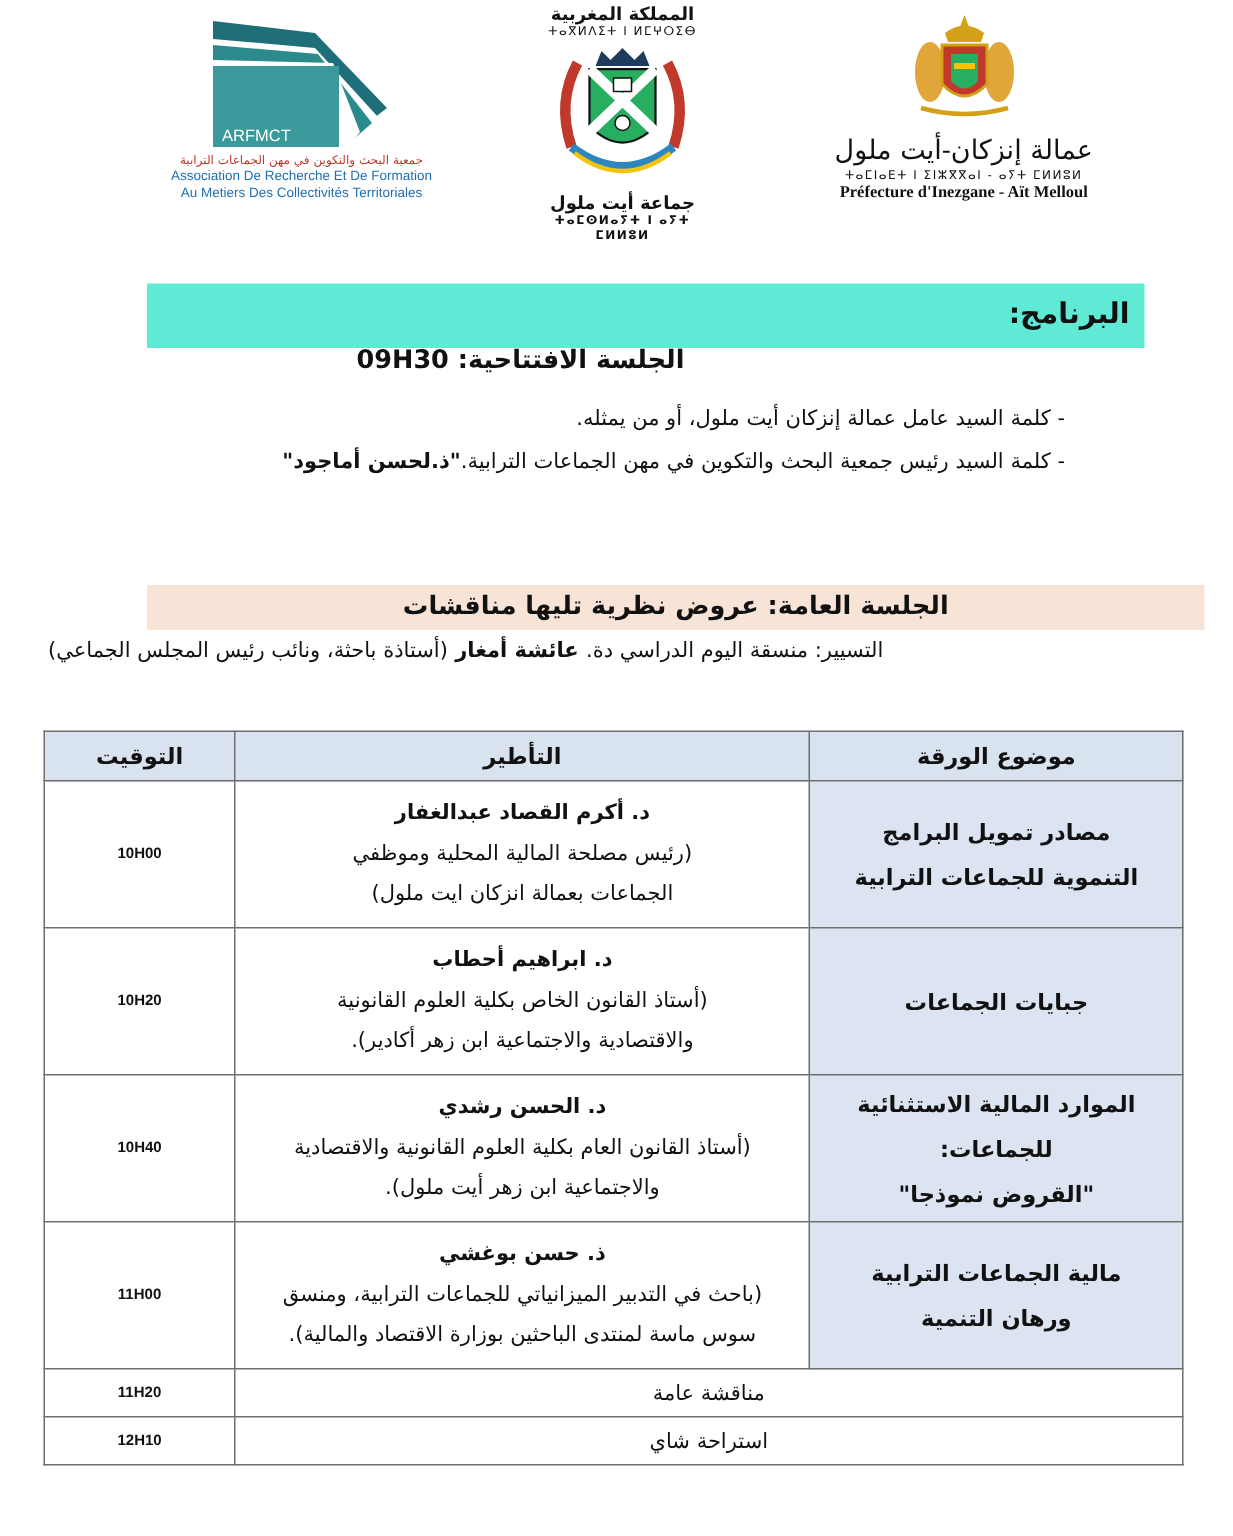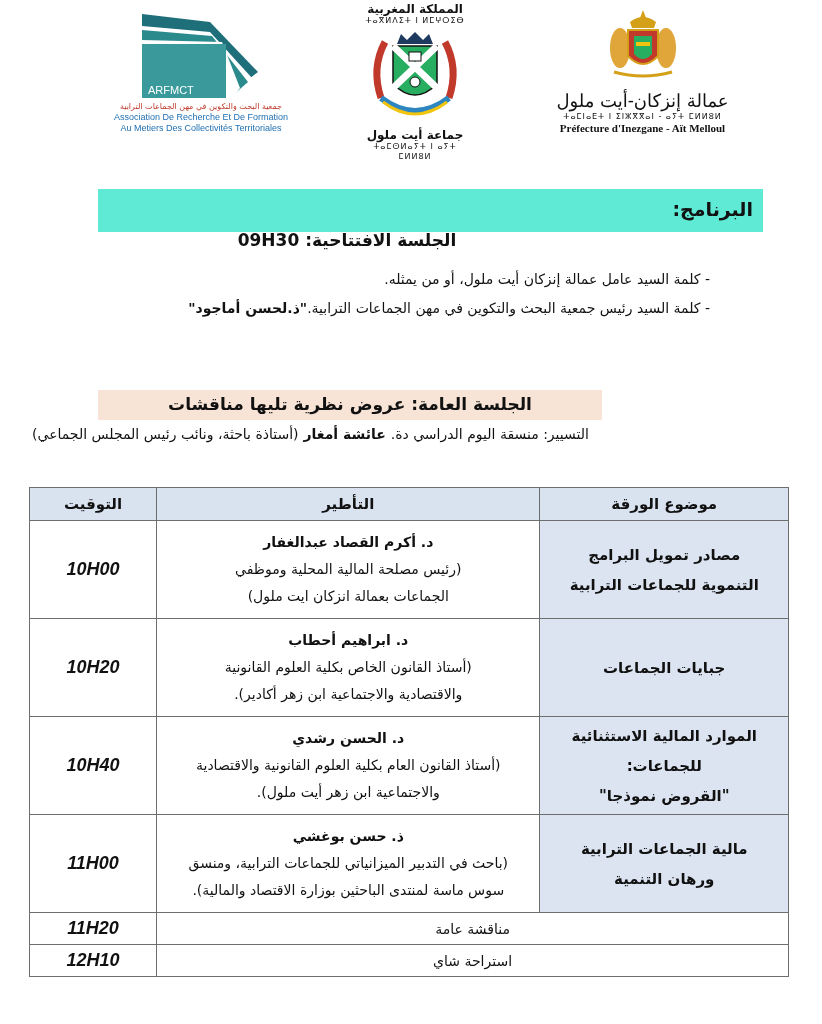--- a/index.html
+++ b/index.html
@@ -9,47 +9,47 @@
   
   .logo-arfmct { left:96px; top:8px; width:210px; height:130px; }
   .arf-book { position:absolute; left:44px; top:4px; width:120px; height:88px; }
   .arf-text-ar { position:absolute; left:0; top:94px; width:210px; text-align:center; font-size:8px; color:#c0392b; direction:rtl; }
   .arf-text-en { position:absolute; left:0; top:104px; width:210px; text-align:center; font-family:"Liberation Sans", sans-serif; font-size:9px; color:#1f6fb2; line-height:11px; }
   .logo-commune { left:360px; top:2px; width:110px; height:156px; text-align:center; }
   .commune-top-ar { font-size:12px; font-weight:bold; direction:rtl; line-height:14px; }
   .commune-top-tz { font-size:8px; letter-spacing:1px; line-height:10px; }
   .commune-emblem { margin:2px auto 0; width:96px; height:96px; }
   .commune-bot-ar { font-size:12px; font-weight:bold; direction:rtl; line-height:14px; }
-  .commune-bot-tz { font-size:8px; letter-spacing:1px; line-height:10px; }
+  .commune-bot-tz { font-size:8px; letter-spacing:1px; line-height:10px;font-weight:bold; }
   .logo-prefecture { left:545px; top:8px; width:195px; height:130px; text-align:center; }
   .pref-emblem { margin:0 auto; width:70px; height:72px; }
   .pref-ar { font-family:"DejaVu Serif", serif; font-size:18px; direction:rtl; line-height:22px; margin-top:6px; }
   .pref-tz { font-size:8px; letter-spacing:1px; line-height:10px; }
   .pref-fr { font-family:"Liberation Serif", serif; font-size:11px; font-weight:bold; line-height:13px; }
 
   
   .program-bar { left:98px; top:169px; width:665px; height:43px; background:#5eead4;margin-top:20px; }
   .program-title { position:absolute; right:10px; top:9px; font-size:19px; font-weight:bold; direction:rtl; }
 
   .opening { left:0; width:694px; top:230px; text-align:center; font-size:17px; font-weight:bold; direction:rtl; }
   .speeches { right:112px; top:265px; width:600px; direction:rtl; text-align:right; font-size:14px; line-height:29px; }
   .speeches b { font-weight:bold; }
 
-  .general-bar { left:98px; top:390px; width:504px; height:30px; background:#f8e4d6; }
+  .general-bar { left:98px; top:390px; width:705px; height:30px; background:#f8e4d6; }
   .general-title { position:absolute; left:0; right:0; top:4px; text-align:center; font-size:17px; font-weight:bold; direction:rtl; }
   .moderator { right:90px; top:426px; width:700px; direction:rtl; text-align:left; font-size:14px; }
 
   
   table.prog { position:absolute; left:29px; top:487px; width:760px; border-collapse:collapse; direction:rtl; font-size:14px; }
   table.prog td, table.prog th { border:1.5px solid #6e6e6e; text-align:center; vertical-align:middle; }
   table.prog th { background:#d9e2ef; height:30px; font-weight:bold; font-size:15px; }
   td.topic { width:248px; background:#dbe4f0; font-weight:bold; font-size:15px; line-height:30px; }
   td.speaker { width:385px; line-height:27px; font-size:14px; }
   td.speaker .name { font-weight:bold; }
-  td.time { width:125px; font-weight:bold; font-family:"Liberation Sans", sans-serif; font-size:18px;font-style:italic; }
+  td.time { width:125px; font-weight:bold; font-family:"Liberation Sans", sans-serif; font-size:10px; }
   tr.big td { height:95px; }
   tr.small td { height:29px; }
 </style>
 </head>
 <body>
 
 <div class="abs logo-arfmct">
   <svg class="arf-book" viewBox="0 0 120 88">
     <polygon points="2,2 70,10 118,60 92,80 2,82" fill="#1f6f7a"></polygon>
     <polygon points="2,14 70,20 112,66 92,82 2,84" fill="#ffffff"></polygon>

